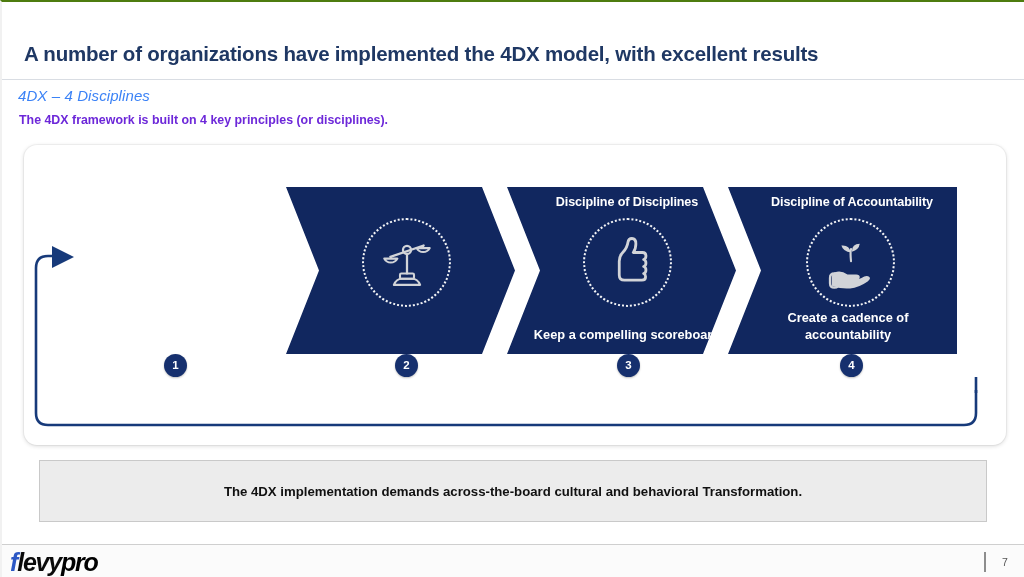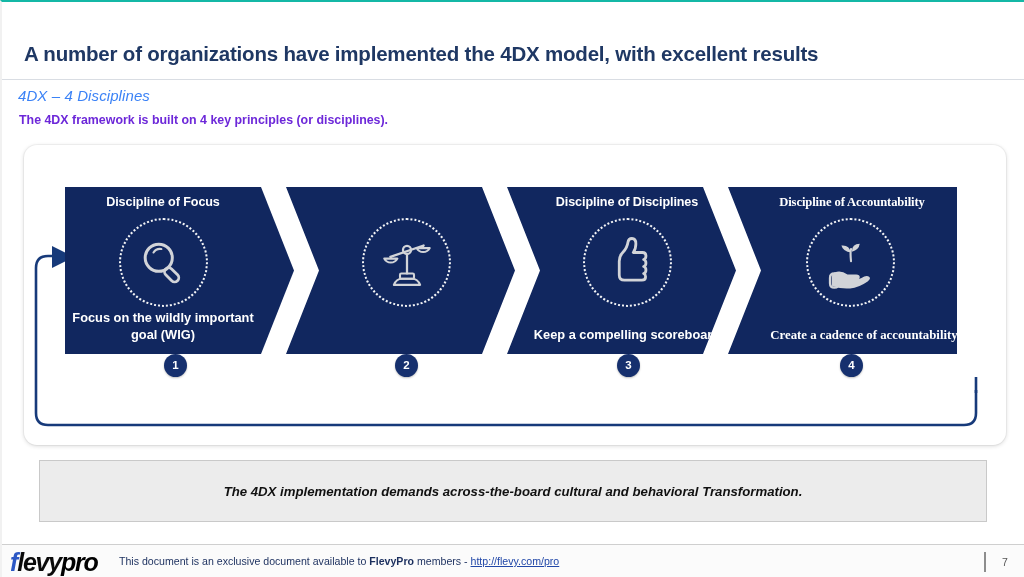--- a/index.html
+++ b/index.html
@@ -11,21 +11,21 @@
     font-family: "Liberation Sans", sans-serif;
     -webkit-font-smoothing: antialiased;
   }
   .slide {
     position: relative;
     width: 1024px;
     height: 577px;
     background: #ffffff;
     overflow: hidden;
     box-sizing: border-box;
-    border-top: 2px solid #14b8a6;
+    border-top: 2px solid #4d7c0f;
     border-left: 2px solid #f1f1f1;
   }
 
   
   .title-bar {
     position: absolute;
     left: 0; top: 2px;
     width: 1024px;
     height: 76px;
     border-bottom: 1px solid #d9dde3;
@@ -97,21 +97,21 @@
     position: absolute;
     top: 0;
     width: 229px;
     height: 167px;
     background: #11275f;
     color: #ffffff;
   }
   .chev.c1 { left: 0px;   clip-path: polygon(0 0, 196px 0, 229px 83.5px, 196px 167px, 0 167px); }
   .chev.c2 { left: 221px; clip-path: polygon(0 0, 196px 0, 229px 83.5px, 196px 167px, 0 167px, 33px 83.5px); }
   .chev.c3 { left: 442px; clip-path: polygon(0 0, 196px 0, 229px 83.5px, 196px 167px, 0 167px, 33px 83.5px); }
-  .chev.c4 { left: 663px; clip-path: polygon(0 0, 229px 0, 229px 167px, 0 167px, 33px 83.5px); font-family: Liberation Serif, serif; }
+  .chev.c4 { left: 663px; clip-path: polygon(0 0, 229px 0, 229px 167px, 0 167px, 33px 83.5px); }
   .chev.c4 { width: 235px; }
 
   .chev-head {
     position: absolute;
     top: 8px;
     left: 0;
     width: 196px;
     text-align: center;
     font-size: 12.6px;
     font-weight: bold;
@@ -149,21 +149,21 @@
     bottom: 11px;
     left: 0;
     width: 196px;
     text-align: center;
     font-size: 12.8px;
     font-weight: bold;
     line-height: 1.28;
     color: #ffffff;
   }
   .chev.c2 .chev-foot, .chev.c3 .chev-foot { left: 22px; }
-  .chev.c4 .chev-foot { left: 36px; width: 200px; text-align: center; }
+  .chev.c4 .chev-foot { left: 20px; width: 200px; text-align: center; }
 
   
   .num-badge {
     position: absolute;
     top: 352px;
     width: 23px;
     height: 23px;
     border-radius: 50%;
     background: #16306e;
     color: #ffffff;
@@ -188,21 +188,20 @@
     background: #ececec;
     border: 1px solid #c9c9c9;
     box-sizing: border-box;
     display: flex;
     align-items: center;
     justify-content: center;
   }
   .callout-text {
     font-size: 13.2px;
     font-weight: bold;
-    font-style: italic;
     color: #111111;
     text-align: center;
   }
 
   
   .footer {
     position: absolute;
     left: 0;
     top: 542px;
     width: 1024px;
@@ -269,32 +268,20 @@
   <div class="panel"></div>
 
   <svg class="loop-svg" viewBox="0 0 982 300">
     <path d="M 952 245 L 952 268 Q 952 280 940 280 L 24 280 Q 12 280 12 268 L 12 123 Q 12 111 24 111 L 30 111" fill="none" stroke="#173a7a" stroke-width="2.6" stroke-linecap="butt"></path>
     <polygon points="28,101 50,112 28,123" fill="#173a7a"></polygon>
     <path d="M 952 232 L 952 248" fill="none" stroke="#173a7a" stroke-width="2.6"></path>
   </svg>
 
   <div class="chevrons">
 
-    <div class="chev c1">
-      <div class="chev-head">Discipline of Focus</div>
-      <div class="icon-wrap">
-        <div class="dot-ring"></div>
-        <svg class="icon-glyph" viewBox="0 0 64 64">
-          <circle cx="26" cy="26" r="15.5" fill="none" stroke="#d2d4d8" stroke-width="3.4"></circle>
-          <path d="M20 20 a9 9 0 0 1 9 -4" fill="none" stroke="#d2d4d8" stroke-width="2.4" stroke-linecap="round"></path>
-          <rect x="36" y="36" width="9.5" height="19" rx="4.7" transform="rotate(-45 40.75 45.5)" fill="none" stroke="#d2d4d8" stroke-width="3.2"></rect>
-        </svg>
-      </div>
-      <div class="chev-foot">Focus on the wildly important goal (WIG)</div>
-    </div>
 
     <div class="chev c2">
       <div class="icon-wrap">
         <div class="dot-ring"></div>
         <svg class="icon-glyph" viewBox="0 0 64 64">
           <circle cx="32" cy="17" r="4.6" fill="none" stroke="#d2d4d8" stroke-width="2.6"></circle>
           <line x1="13" y1="25" x2="51" y2="12" stroke="#d2d4d8" stroke-width="2.6" stroke-linecap="round"></line>
           <line x1="32" y1="21" x2="32" y2="45" stroke="#d2d4d8" stroke-width="2.6"></line>
           <path d="M6 27 a8.5 8.5 0 0 0 15 0 z" fill="none" stroke="#d2d4d8" stroke-width="2.4" stroke-linejoin="round"></path>
           <line x1="13.5" y1="24" x2="13.5" y2="27" stroke="#d2d4d8" stroke-width="2"></line>
@@ -341,18 +328,17 @@
   <div class="num-badge n2">2</div>
   <div class="num-badge n3">3</div>
   <div class="num-badge n4">4</div>
 
   <div class="callout">
     <div class="callout-text">The 4DX implementation demands across-the-board cultural and behavioral Transformation.</div>
   </div>
 
   <div class="footer">
     <div class="logo"><span class="f">f</span><span class="levy">levy</span><span class="pro">pro</span></div>
-    <div class="footer-note"><span>This document is an exclusive document available to </span><b>FlevyPro</b><span> members - </span><a class="footer-link" href="#">http://flevy.com/pro</a></div>
     <div class="footer-divider"></div>
     <div class="page-num">7</div>
   </div>
 
 </div>
 
 </body></html>

